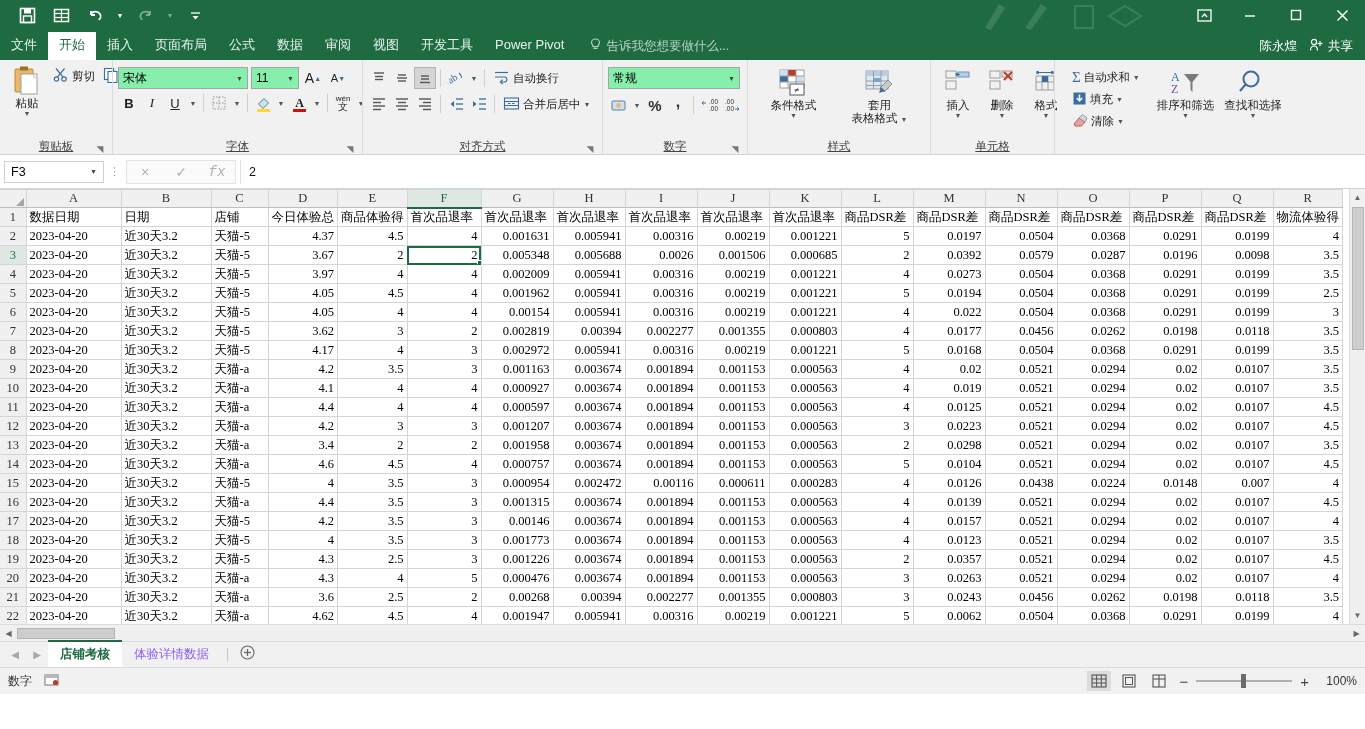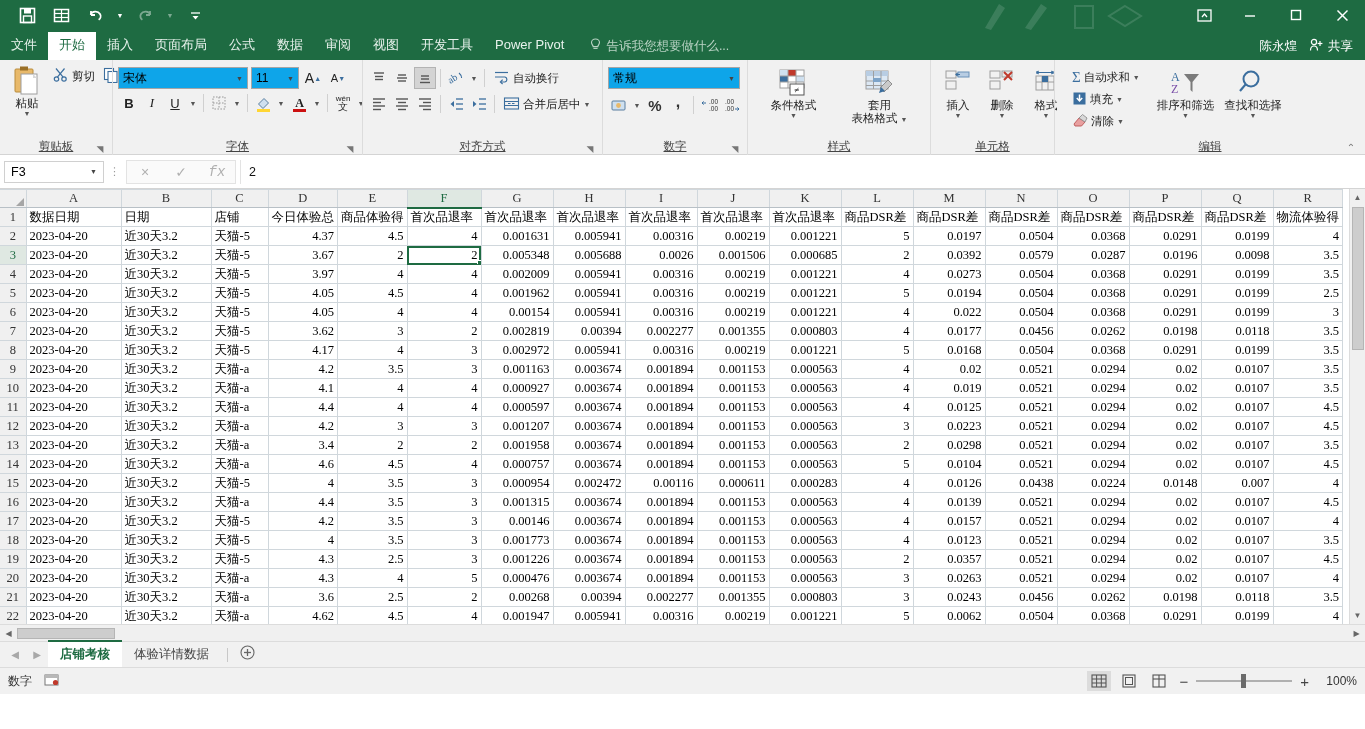--- a/index.html
+++ b/index.html
@@ -80,21 +80,21 @@
   .bigbtn .cap2 { line-height: 13px; text-align: center; }
   .smallbtn {
     display: flex; align-items: center; gap: 3px; font-size: 11.5px; color: #222;
     height: 22px; padding: 0 4px; white-space: nowrap;
   }
   .caret { font-size: 7px; color: #555; }
   
   .fontrow1 { display: flex; align-items: center; gap: 3px; margin-bottom: 3px; }
   .fontrow2 { display: flex; align-items: center; gap: 1px; }
   .combo {
-    height: 22px; background: #0ea5e9; border: 1px solid #a5a5a5; display: flex;
+    height: 22px; background: #86efac; border: 1px solid #a5a5a5; display: flex;
     align-items: center; font-size: 12px; padding-left: 4px; position: relative;
   }
   .combo .cv { flex: 1; overflow: hidden; white-space: nowrap; }
   .combo .cd { width: 15px; text-align: center; font-size: 7px; color: #444; }
   .fbtn {
     width: 22px; height: 22px; display: flex; align-items: center; justify-content: center;
     font-size: 13px; color: #222;
   }
   .divider-v { width: 1px; height: 18px; background: #d0d0d0; margin: 0 3px; }
   
@@ -171,21 +171,21 @@
   .htrack { flex: 1; position: relative; height: 13px; }
   .hthumb { position: absolute; left: 0; top: 1px; height: 11px; background: #cdcdcd; border: 1px solid #b5b5b5; }
   
   .tabsrow {
     height: 26px; background: #f1f1f1; display: flex; align-items: flex-end;
     border-top: 1px solid #dcdcdc; padding-left: 4px;
   }
   .tnav { display: flex; align-items: center; height: 26px; }
   .tnav span { width: 22px; text-align: center; color: #a8a8a8; font-size: 10px; }
   .stab {
-    font-size: 12.5px; padding: 4px 12px 5px 12px; color: #404040; line-height: 16px;
+    font-size: 12.5px; padding: 4px 12px 5px 12px; color: #8b5cf6; line-height: 16px;
     white-space: nowrap;
   }
   .stab.active { background: #fff; color: #1e6b42; border-top: 2px solid #1e6b42; font-weight: bold; }
   .tsep { width: 1px; height: 14px; background: #c8c8c8; margin: 0 6px 5px 6px; }
   .addsheet { width: 26px; text-align: center; color: #666; font-size: 13px; padding-bottom: 4px; }
   
   .statusbar {
     height: 27px; background: #f1f1f1; border-top: 1px solid #dcdcdc;
     display: flex; align-items: center; padding: 0 8px; font-size: 12px; color: #333;
   }
@@ -719,24 +719,20 @@
       <div class="bigbtn">
         <span class="ico">
           <svg width="34" height="30" viewBox="0 0 34 30">
               <circle cx="15" cy="11" r="7.5" fill="none" stroke="#3b6e9e" stroke-width="2"></circle>
               <line x1="9.6" y1="16.4" x2="4" y2="23" stroke="#3b6e9e" stroke-width="2.2"></line>
             </svg>
         </span>
         <span class="cap">查找和选择</span>
         <span class="caret">▼</span>
       </div>
-    </div>
-    <div class="group-label">
-      <span>编辑</span>
-      <span class="dialog-launch" style="right:4px;bottom:2px;font-size:10px">⌃</span>
     </div>
   </div>
 </div>
 
 <div class="fbar">
   <div class="namebox">
     <span>F3</span>
     <span class="nd">▼</span>
   </div>
   <div class="fb-dots">⋮</div>

